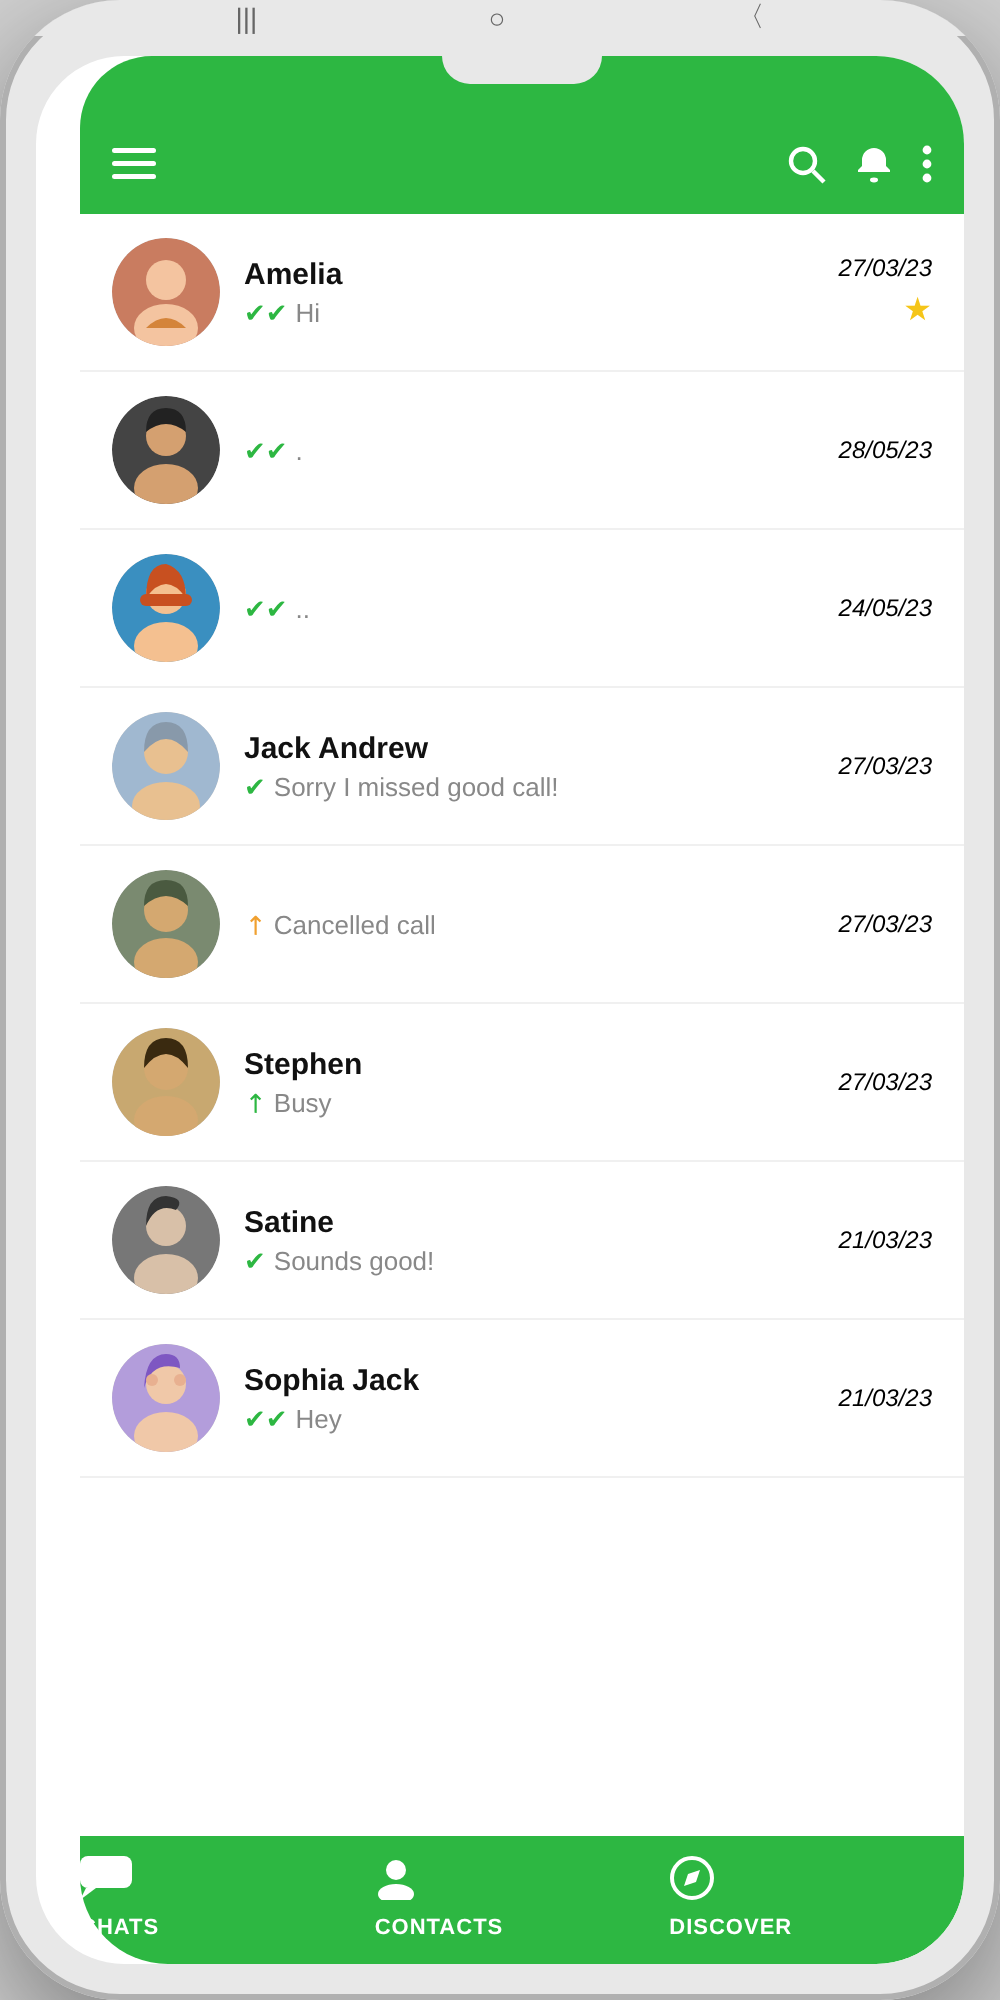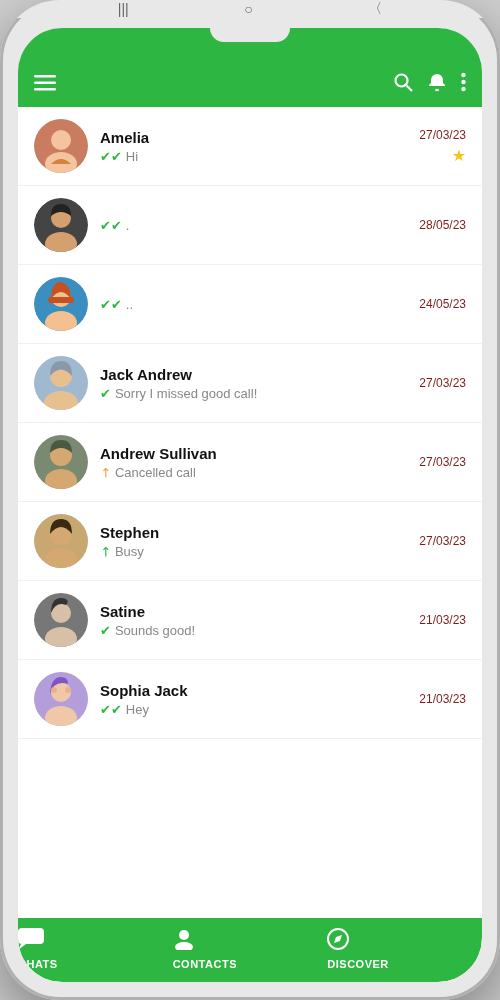--- a/index.html
+++ b/index.html
@@ -27,20 +27,21 @@
       position: absolute;
       top: 28px;
       left: 18px;
       right: 18px;
       bottom: 18px;
       background: #fff;
       border-radius: 44px;
       overflow: hidden;
       display: flex;
       flex-direction: column;
+      padding-left: 22px;
     }
 
     .notch-bar {
       background: #2db742;
       height: 36px;
       display: flex;
       align-items: flex-end;
       justify-content: center;
       padding-bottom: 4px;
       border-radius: 44px 44px 0 0;
@@ -158,21 +159,22 @@
     .chat-meta {
       display: flex;
       flex-direction: column;
       align-items: flex-end;
       gap: 4px;
       flex-shrink: 0;
     }
 
     .chat-date {
       font-size: 12px;
-      color: #7f1d1d;
+      color: #000000;
+      font-style: italic;
     }
 
     .star-icon {
       color: #f5c518;
       font-size: 16px;
     }
 
     .bottom-nav {
       background: #2db742;
       display: flex;
@@ -356,21 +358,20 @@
         <div class="chat-item">
     <div class="avatar">
       <svg width="54" height="54" viewBox="0 0 54 54">
       <circle cx="27" cy="27" r="27" fill="#7a8a70"></circle>
       <circle cx="27" cy="20" r="11" fill="#d4a870"></circle>
       <ellipse cx="27" cy="46" rx="16" ry="12" fill="#d4a870"></ellipse>
       <path d="M16 18 Q27 8 38 18 Q38 5 27 5 Q16 5 16 18z" fill="#4a5a40"></path>
     </svg>
     </div>
     <div class="chat-info">
-      <div class="chat-name">Andrew Sullivan</div>
       <div class="chat-preview">
         <span style="color:#f0a030;font-size:13px;display:inline-block;transform:rotate(-45deg);">↗</span>
         <span>Cancelled call</span>
       </div>
     </div>
     <div class="chat-meta">
       <span class="chat-date">27/03/23</span>
 
     </div>
   </div>

